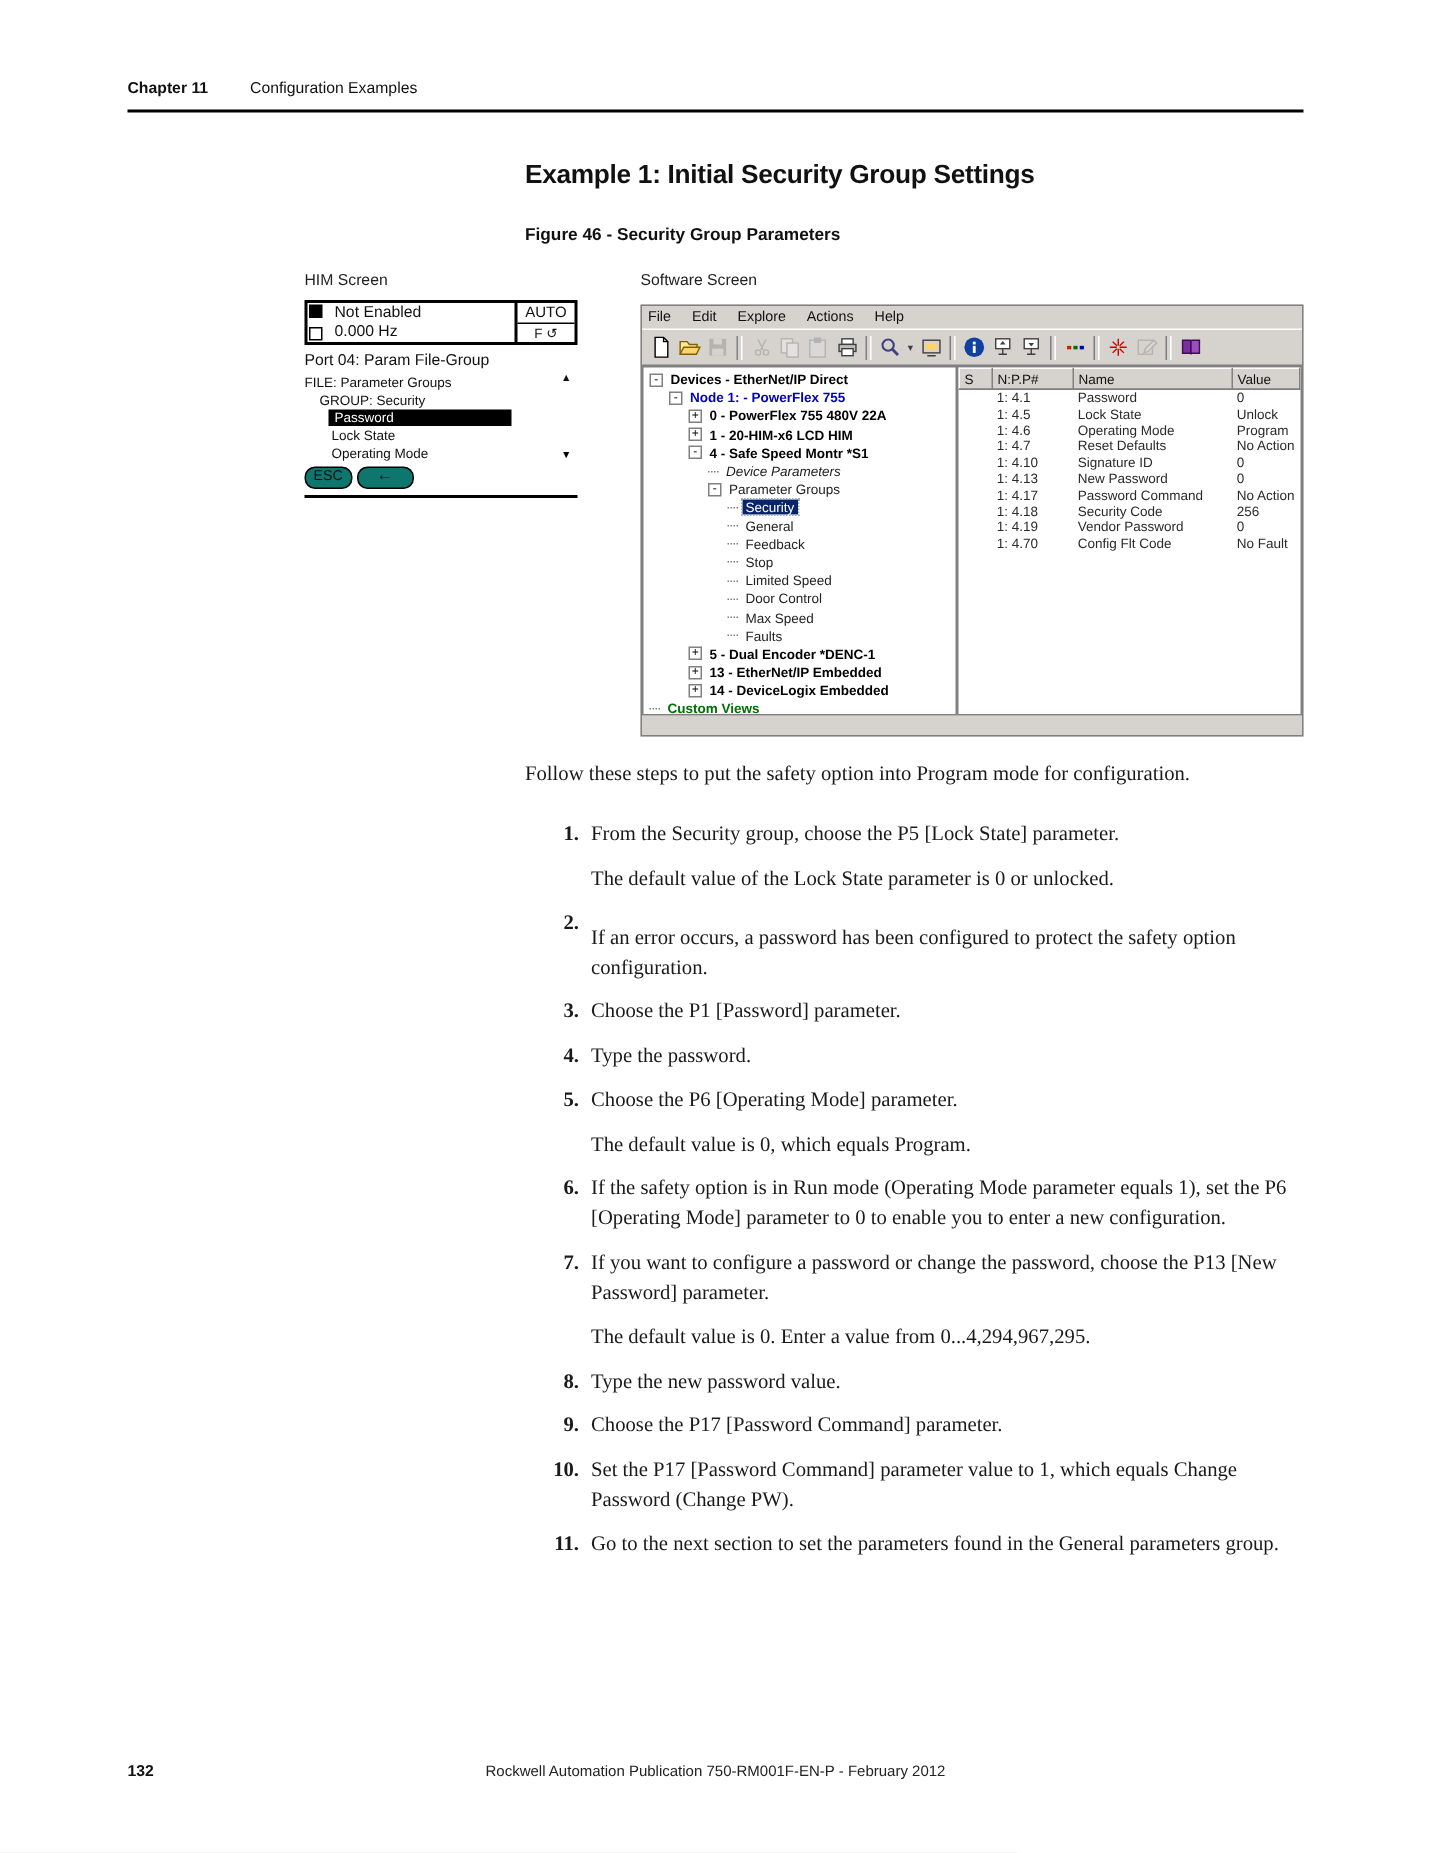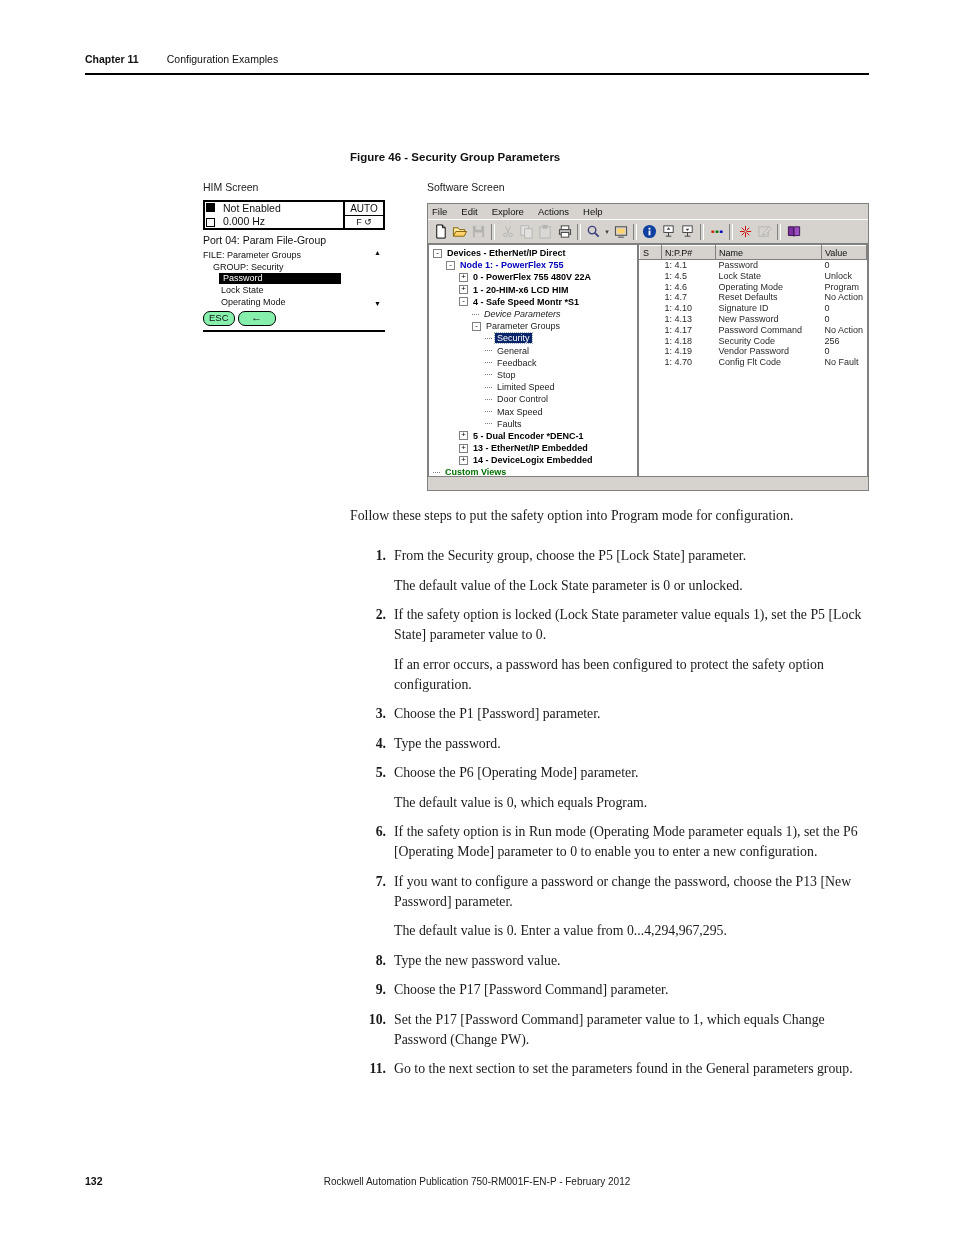--- a/index.html
+++ b/index.html
@@ -26,21 +26,21 @@
   .him-right .auto{border-bottom:1px solid #000;line-height:13px;}
   .him-right .fwd{line-height:12px;font-size:9px;}
   .him-port{font-size:10.5px;margin-top:4px;color:#111;}
   .him-file{font-size:9px;margin-top:4px;position:relative;color:#111;}
   .him-file .tri{position:absolute;right:4px;top:-1px;font-size:7px;}
   .him-group{font-size:9px;margin-top:2px;padding-left:10px;color:#111;}
   .him-item{font-size:9px;margin-top:1px;padding-left:18px;position:relative;color:#111;line-height:11px;}
   .him-item.sel{padding-left:0;margin-left:16px;width:122px;background:#000;color:#fff;padding-left:4px;box-sizing:border-box;}
   .him-item .tri{position:absolute;right:4px;top:1px;font-size:7px;color:#000;}
   .him-btns{margin-top:3px;display:flex;gap:3px;align-items:center;}
-  .him-btn{border:1.5px solid #000;border-radius:7px;height:13px;line-height:12px;font-size:9.5px;padding:0 5px;color:#111;background:#86efac;}
+  .him-btn{border:1.5px solid #000;border-radius:7px;height:13px;line-height:12px;font-size:9.5px;padding:0 5px;color:#111;background:#0f766e;}
   .him-btn.arrow{width:26px;text-align:center;font-size:11px;line-height:11px;}
   .him-bottom{margin-top:4px;border-top:2px solid #000;}
   
   #sw{position:absolute;left:427px;top:203px;width:442px;height:288px;background:#d6d3ce;
       border:1px solid #808080;box-sizing:border-box;font-family:"Liberation Sans",sans-serif;}
   .titlebar{height:15px;background:linear-gradient(90deg,#0a246a 0%,#2a5298 55%,#7da1d8 100%);
             display:flex;align-items:center;padding-left:2px;color:#fff;font-size:9.5px;font-weight:bold;}
   .app-ico{width:11px;height:11px;background:#ffd400;margin-right:3px;position:relative;flex:0 0 auto;}
   .app-ico:before{content:"";position:absolute;left:2px;top:2px;width:7px;height:7px;background:#cc2200;}
   .menubar{height:15px;display:flex;align-items:center;font-size:9.5px;padding-left:4px;background:#d6d3ce;color:#111;}
@@ -77,20 +77,21 @@
 </head>
 <body>
 
 <div id="page">
 
   <div class="doc-header">
     <span class="chap">Chapter 11</span><span>Configuration Examples</span>
   </div>
   <div class="doc-rule"></div>
 
+  <div class="doc-title">Example 1: Initial Security Group Settings</div>
   <div class="fig-caption">Figure 46 - Security Group Parameters</div>
 
   <div class="shot-label" style="left:203px;top:181px;">HIM Screen</div>
   <div class="shot-label" style="left:427px;top:181px;">Software Screen</div>
 
   <div id="him">
     <div class="him-status">
       <div class="him-ind">
         <div class="sq black"></div>
         <div class="sq white"></div>
@@ -429,21 +430,20 @@
         <div class="step">
           <span class="num">1.</span>
           <div class="body">
             <div>From the Security group, choose the P5 [Lock State] parameter.</div>
             <div class="sub">The default value of the Lock State parameter is 0 or unlocked.</div>
           </div>
         </div>
         <div class="step">
           <span class="num">2.</span>
           <div class="body">
-            <div>If the safety option is locked (Lock State parameter value equals 1), set the P5 [Lock State] parameter value to 0.</div>
             <div class="sub">If an error occurs, a password has been configured to protect the safety option configuration.</div>
           </div>
         </div>
         <div class="step">
           <span class="num">3.</span>
           <div class="body">
             <div>Choose the P1 [Password] parameter.</div>
           </div>
         </div>
         <div class="step">

